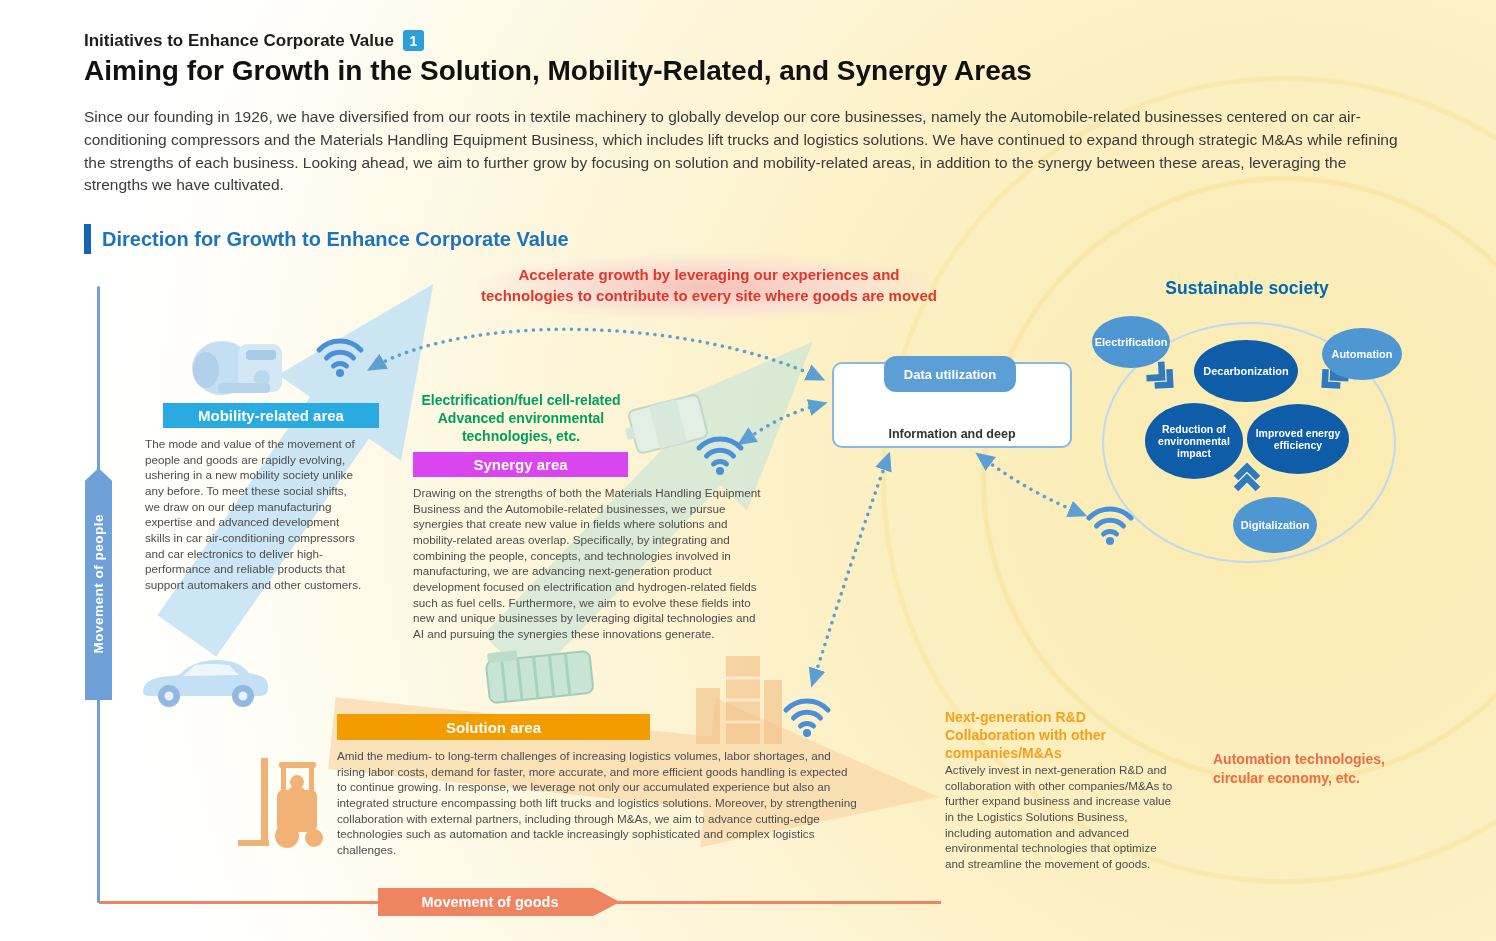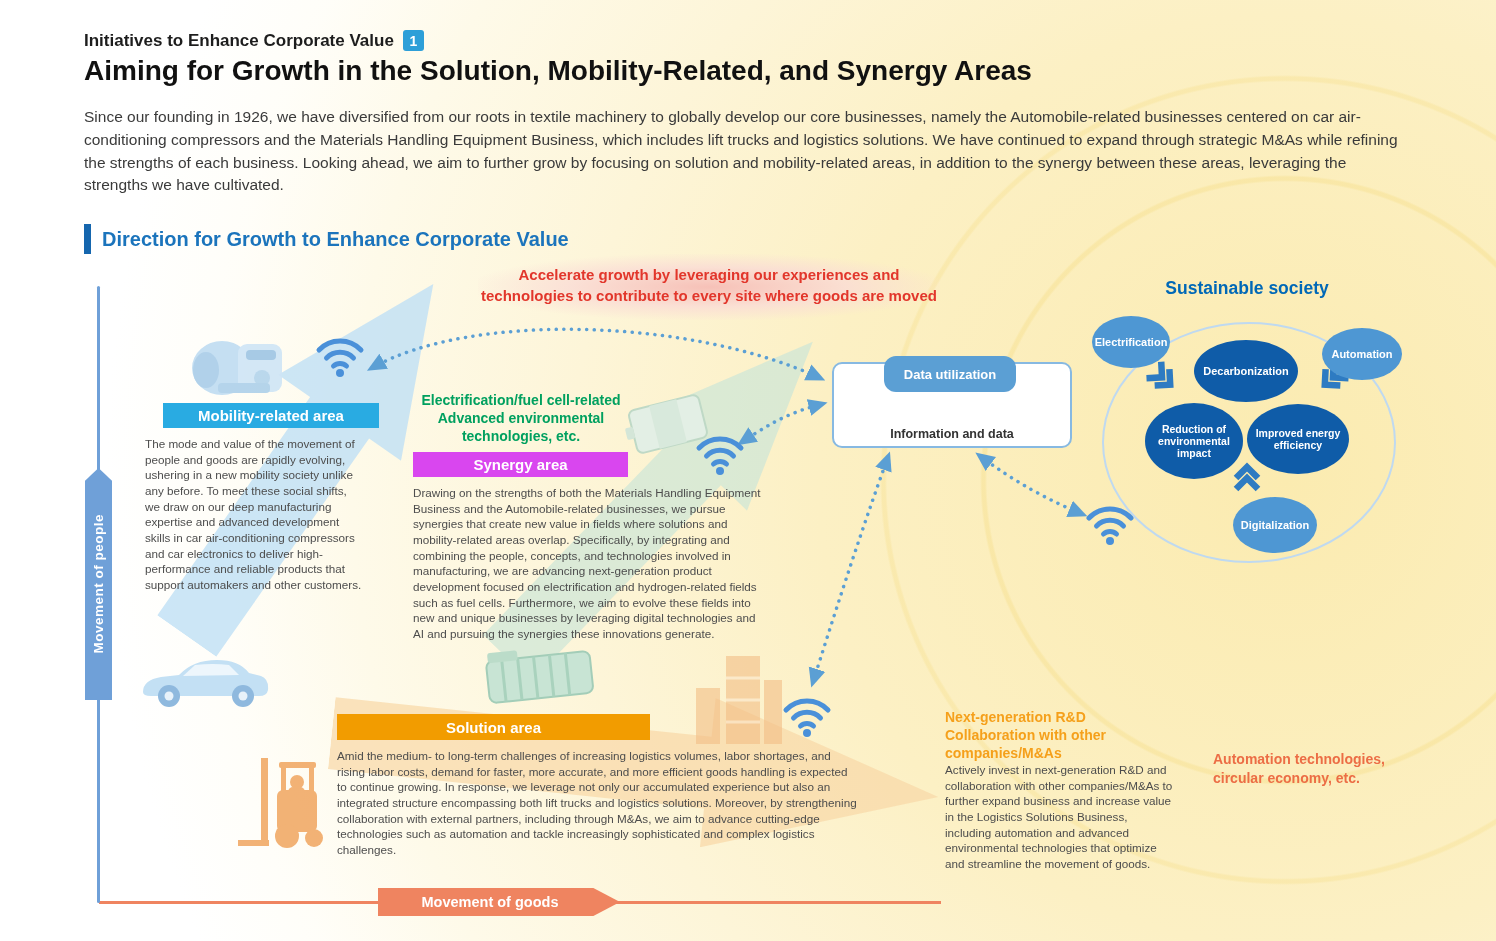--- a/index.html
+++ b/index.html
@@ -81,21 +81,21 @@
   <div class="abs body-txt" style="left:145px;top:436px;width:217px;text-align:left;">The mode and value of the movement of people and goods are rapidly evolving, ushering in a new mobility society unlike any before. To meet these social shifts, we draw on our deep manufacturing expertise and advanced development skills in car air-conditioning compressors and car electronics to deliver high-performance and reliable products that support automakers and other customers.</div>
 
   <div class="abs" style="left:410px;top:392px;width:222px;text-align:center;font-size:14px;font-weight:bold;color:#00A05F;line-height:1.28;z-index:5;">Electrification/fuel cell-related Advanced environmental technologies, etc.</div>
   <div class="abs area-head" style="left:413px;top:452px;width:215px;height:25px;background:#d946ef;">Synergy area</div>
   <div class="abs body-txt" style="left:413px;top:485px;width:348px;text-align:left;">Drawing on the strengths of both the Materials Handling Equipment Business and the Automobile-related businesses, we pursue synergies that create new value in fields where solutions and mobility-related areas overlap. Specifically, by integrating and combining the people, concepts, and technologies involved in manufacturing, we are advancing next-generation product development focused on electrification and hydrogen-related fields such as fuel cells. Furthermore, we aim to evolve these fields into new and unique businesses by leveraging digital technologies and AI and pursuing the synergies these innovations generate.</div>
 
   <div class="abs area-head" style="left:337px;top:714px;width:313px;height:26px;background:#F29C00;">Solution area</div>
   <div class="abs body-txt" style="left:337px;top:748px;width:523px;text-align:left;">Amid the medium- to long-term challenges of increasing logistics volumes, labor shortages, and rising labor costs, demand for faster, more accurate, and more efficient goods handling is expected to continue growing. In response, we leverage not only our accumulated experience but also an integrated structure encompassing both lift trucks and logistics solutions. Moreover, by strengthening collaboration with external partners, including through M&amp;As, we aim to advance cutting-edge technologies such as automation and tackle increasingly sophisticated and complex logistics challenges.</div>
 
   <div class="abs data-box" style="left:832px;top:362px;width:236px;height:82px;">
-    <div class="abs" style="left:0;right:0;bottom:5px;text-align:center;font-size:12.5px;font-weight:bold;color:#333;">Information and data</div>
+    <div class="abs" style="left:0;right:0;bottom:5px;text-align:center;font-size:12.5px;font-weight:bold;color:#333;">Information and deep</div>
   </div>
   <div class="abs data-pill" style="left:884px;top:356px;width:132px;height:36px;">Data utilization</div>
 
   <div class="abs" style="left:1130px;top:278px;width:234px;text-align:center;font-size:17.5px;font-weight:bold;color:#0068B7;z-index:5;">Sustainable society</div>
   <div class="orbit" style="left:1102px;top:322px;width:290px;height:237px;"></div>
 
   <div class="bub light" style="left:1092px;top:316px;width:78px;height:52px;font-size:11px;">Electrification</div>
   <div class="bub dark" style="left:1194px;top:340px;width:104px;height:62px;font-size:11px;">Decarbonization</div>
   <div class="bub light" style="left:1322px;top:328px;width:80px;height:52px;font-size:11px;">Automation</div>
   <div class="bub dark" style="left:1145px;top:403px;width:98px;height:76px;font-size:10.5px;">Reduction of environmental impact</div>

